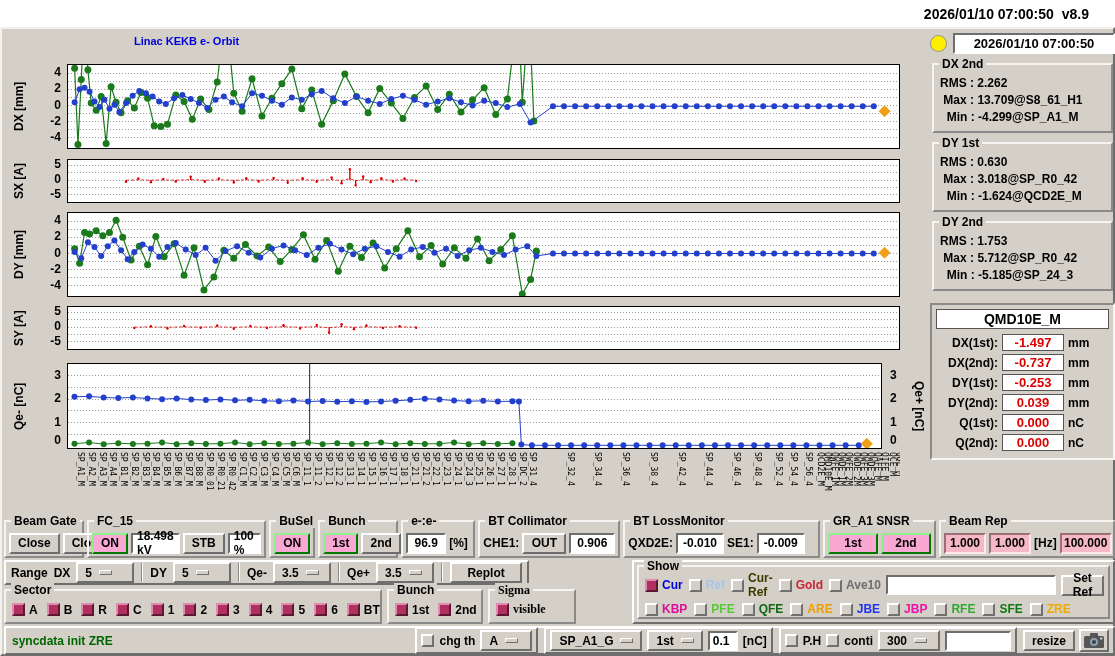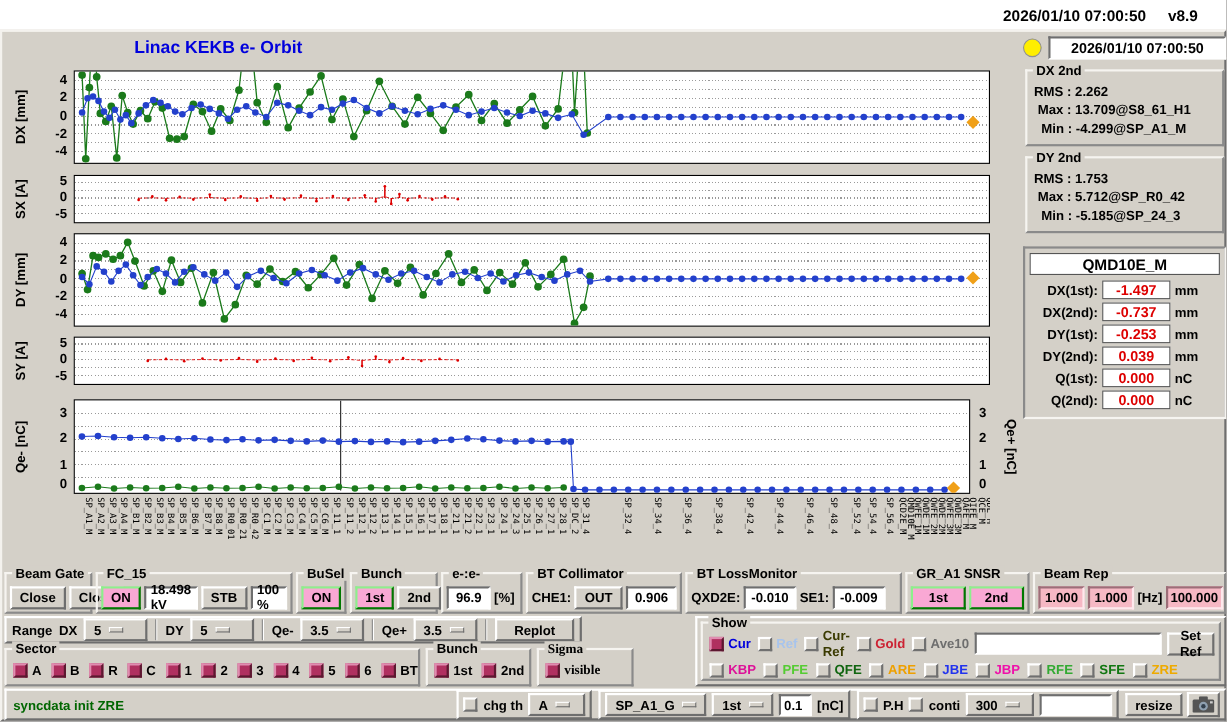--- a/index.html
+++ b/index.html
@@ -1,25 +1,25 @@
 <!DOCTYPE html>
 <html><head>
 <meta charset="utf-8">
 <style>
   * { margin:0; padding:0; box-sizing:border-box; }
   html,body { background:#888; }
   .screen { position:relative; width:1115px; height:656px; background:#ffffff;
             font-family:"Liberation Sans", sans-serif; overflow:hidden; }
   .topbar { position:absolute; left:0; top:0; width:1115px; height:27px; background:#ffffff;
             text-align:right; padding:6px 26px 0 0; font-weight:bold; font-size:14px; color:#000; }
-  .topbar .ver { margin-left:16px; }
+  .topbar .ver { margin-left:4px; }
   .panel { position:absolute; left:0; top:27px; width:1115px; height:629px; background:#d4d0c8;
            border-top:2px solid #f4f2ee; border-left:2px solid #f4f2ee;
            border-right:2px solid #6e6e6e; border-bottom:2px solid #6e6e6e; }
-  .app-title { position:absolute; left:120px; top:6px; font-size:16px; font-weight:bold; color:#0000dd; }
+  .app-title { position:absolute; left:132px; top:6px; font-size:11px; font-weight:bold; color:#0000dd; }
 
   
   .plot-row { position:absolute; left:0; width:930px; }
   .ylab { position:absolute; left:10px; top:0; bottom:0; width:16px;
           writing-mode:vertical-rl; transform:rotate(180deg);
           font-weight:bold; font-size:12px; color:#000; text-align:center; }
   .ylab.right { writing-mode:vertical-rl; transform:none; }
   .ticks { position:absolute; top:0; bottom:0; width:30px; }
   .ticks .tick { position:absolute; right:3px; font-weight:bold; font-size:12px; color:#000; }
   .ticks.rside .tick { right:auto; left:4px; }
@@ -733,20 +733,26 @@
         <div class="datebox">2026/01/10 07:00:50</div>
       </div>
       <div id="statsHost">
           <div class="grp stat-grp">
             <span class="gt">DX 2nd</span>
             <div class="stat-line"><span class="rl">RMS :</span> <span class="rv">2.262</span></div>
             <div class="stat-line">&nbsp;<span class="ml">Max :</span> <span class="mv">13.709@S8_61_H1</span></div>
             <div class="stat-line">&nbsp;&nbsp;<span class="nl">Min :</span> <span class="nv">-4.299@SP_A1_M</span></div>
           </div>
           <div class="grp stat-grp">
+            <span class="gt">DY 1st</span>
+            <div class="stat-line"><span class="rl">RMS :</span> <span class="rv">0.630</span></div>
+            <div class="stat-line">&nbsp;<span class="ml">Max :</span> <span class="mv">3.018@SP_R0_42</span></div>
+            <div class="stat-line">&nbsp;&nbsp;<span class="nl">Min :</span> <span class="nv">-1.624@QCD2E_M</span></div>
+          </div>
+          <div class="grp stat-grp">
             <span class="gt">DY 2nd</span>
             <div class="stat-line"><span class="rl">RMS :</span> <span class="rv">1.753</span></div>
             <div class="stat-line">&nbsp;<span class="ml">Max :</span> <span class="mv">5.712@SP_R0_42</span></div>
             <div class="stat-line">&nbsp;&nbsp;<span class="nl">Min :</span> <span class="nv">-5.185@SP_24_3</span></div>
           </div>
         </div>
       <div class="monitor">
         <div class="mon-title">QMD10E_M</div>
         <div id="monRows">
             <div class="mon-row">

